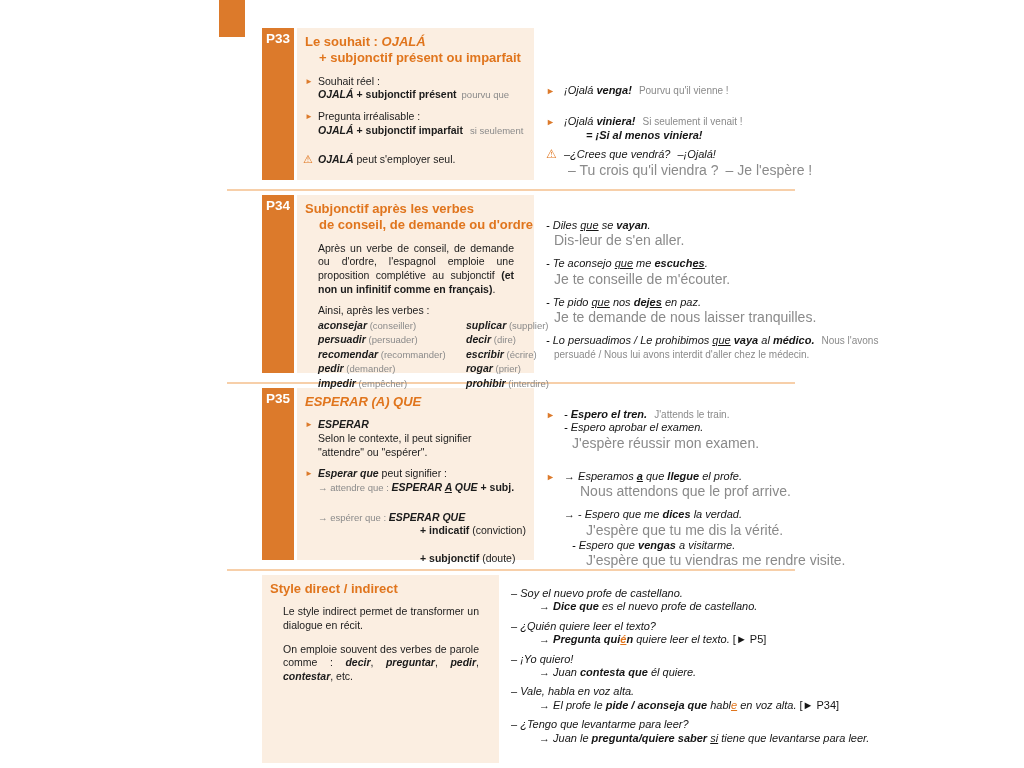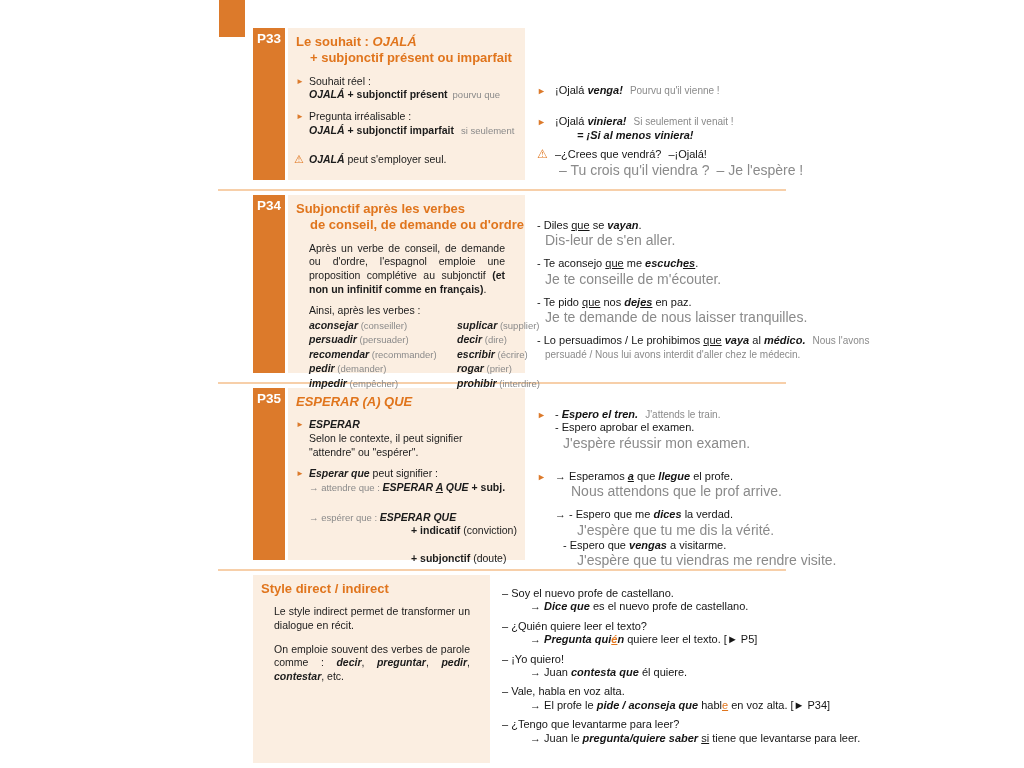--- a/index.html
+++ b/index.html
@@ -2,21 +2,21 @@
 <html><head>
 <meta charset="utf-8">
 <style>
   html,body{margin:0;padding:0;}
   body{
     width:1024px;height:768px;background:#ffffff;
     font-family:"Liberation Sans", sans-serif;color:#1b1b1b;
     position:relative;overflow:hidden;
   }
   .topsq{position:absolute;left:219px;top:0;width:26px;height:37px;background:#DC7A2B;}
-  .content{position:absolute;left:253px;top:28px;width:760px;}
+  .content{position:absolute;left:262px;top:28px;width:760px;}
   .sec{display:flex;align-items:stretch;}
   .sec0{height:152px;}
   .sec1{height:178px;}
   .sec2{height:172px;}
   .sec3{height:188px;}
   .bar{width:32px;background:#DC7A2B;margin-right:3px;flex-shrink:0;}
   .plabel{color:#fff;font-weight:bold;font-size:13.5px;text-align:center;padding:3px 0 4px 0;}
   .panel{width:237px;background:#FBEEE1;padding:4px 20px 8px 6px;box-sizing:border-box;flex-shrink:0;}
   .sep{height:2px;background:#F7CFA9;width:568px;margin:9px 0 4px -35px;}
 
@@ -41,21 +41,21 @@
   .ex1{padding-top:24px;}
   .ex2{padding-top:20px;}
   .ex3{padding-top:12px;}
   .ex-blk{position:relative;}
   .ex-blk.hasmk{padding-left:18px;}
   .ex-blk .mk{left:0;}
 
   
   .ln{min-height:1.1em;}
   .b{font-weight:700;}
-  .i{}
+  .i{font-style:italic;}
   .bi{font-weight:700;font-style:italic;}
   .u{text-decoration:underline;}
   .g{color:#8A8A8A;}
   .o{color:#E0751D;}
   .sm{font-size:9.5px;}
   .gl{margin-left:5px;}
   .gs{margin-left:7px;}
   .nw{white-space:nowrap;}
   .mt4{margin-top:4px;}.mt6{margin-top:6px;}.mt8{margin-top:8px;}
   .mt10{margin-top:10px;}.mt14{margin-top:14px;}

